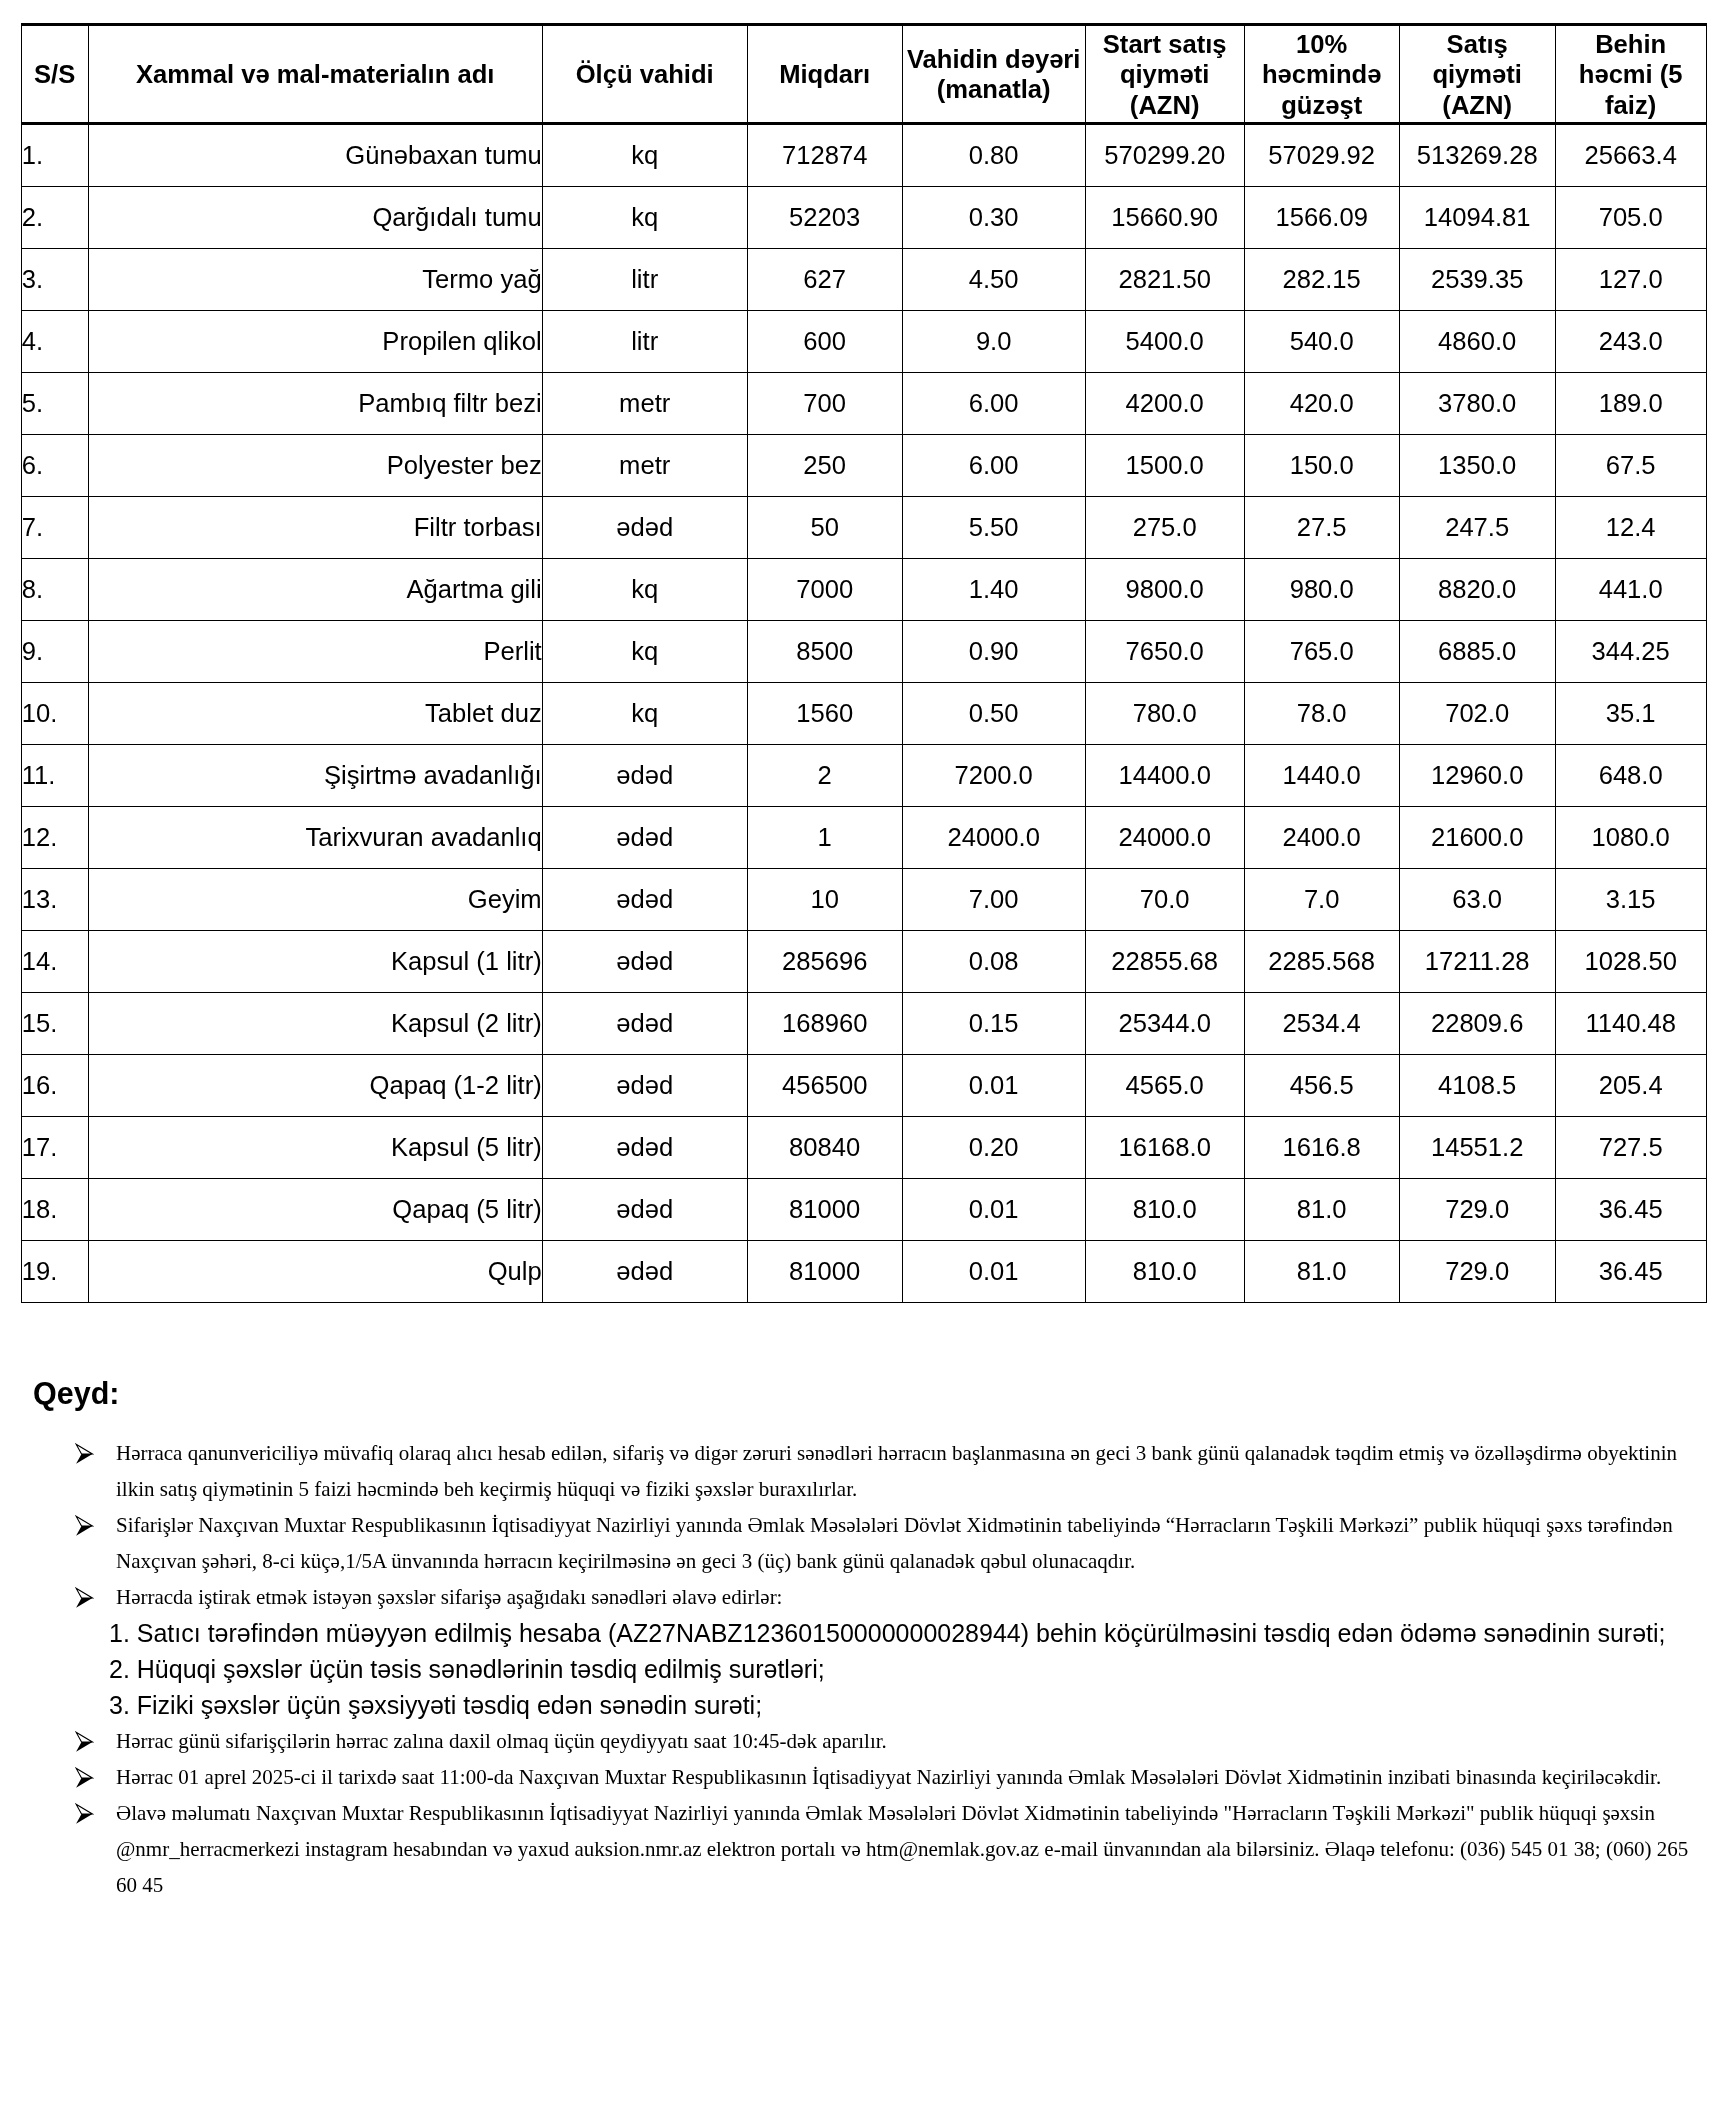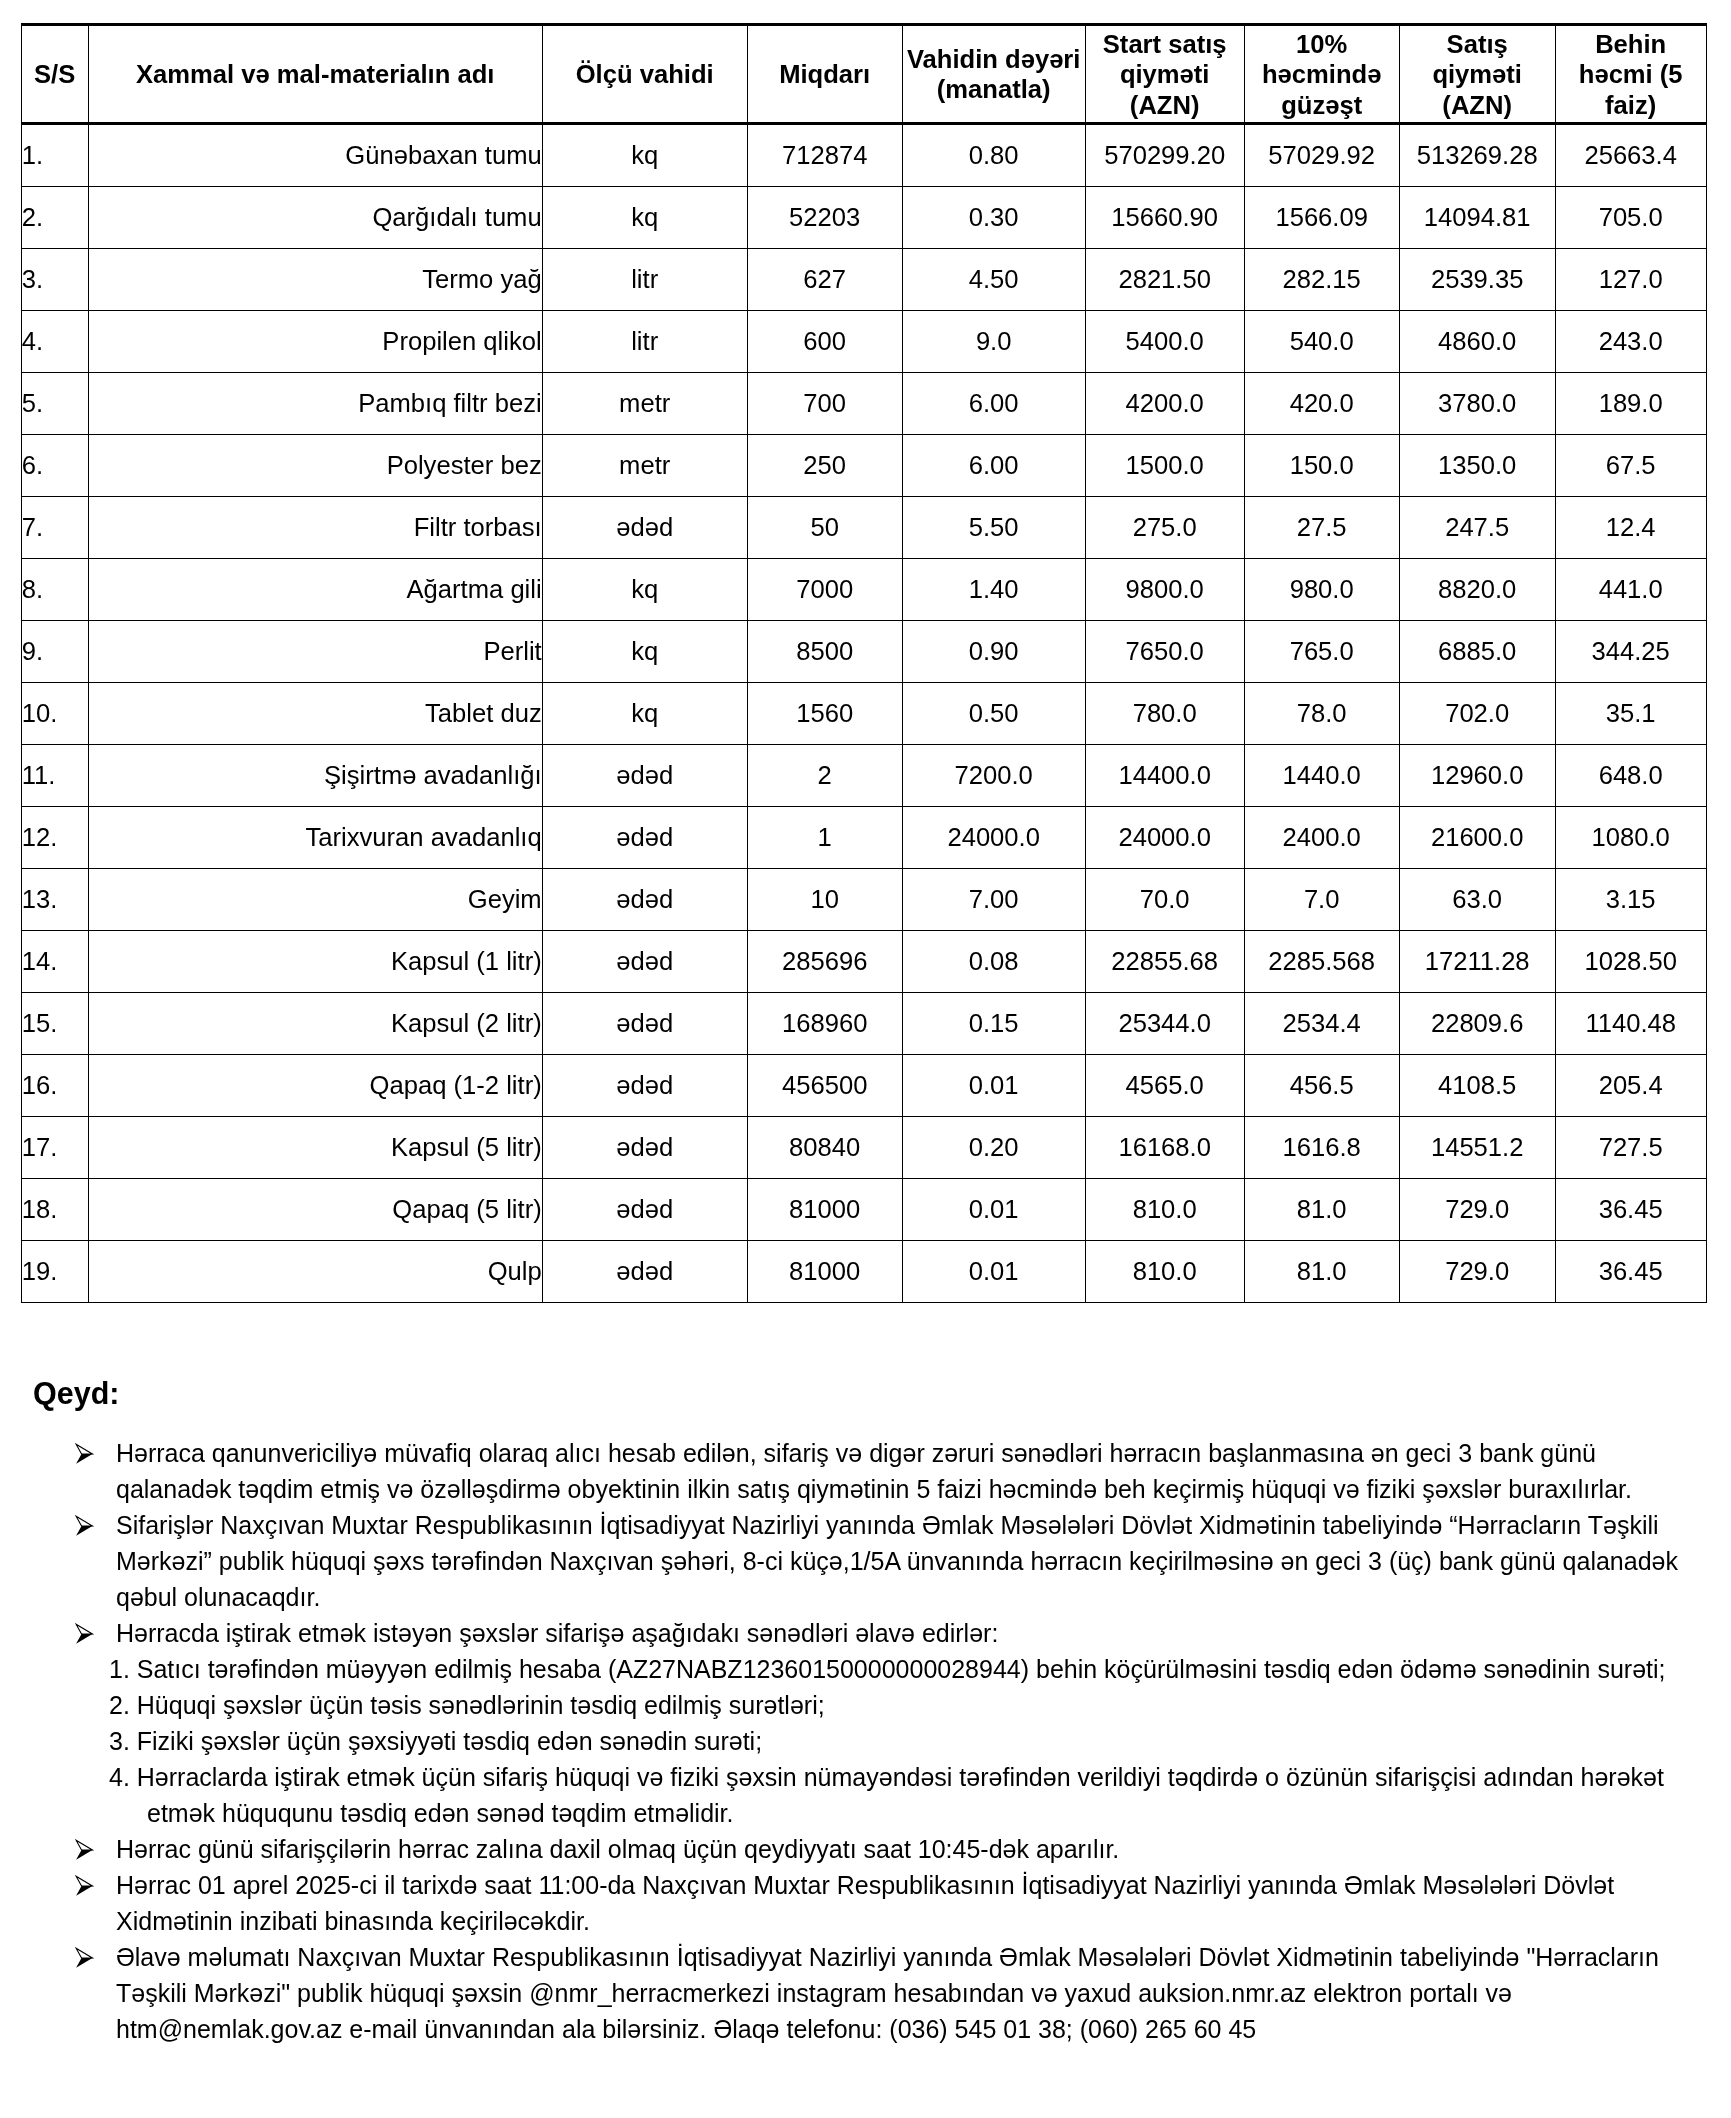--- a/index.html
+++ b/index.html
@@ -10,21 +10,21 @@
   table.items th, table.items td { border:1.6px solid #000; padding:0; }
   table.items th { font-weight:bold; font-size:25.6px; line-height:30.5px;
                    text-align:center; vertical-align:middle; height:96px; }
   table.items thead tr th { border-top:3.3px solid #000; border-bottom:3.3px solid #000; }
   table.items td { font-size:25.6px; height:61px; vertical-align:middle; }
   td.c-num { padding-left:12px; text-align:left; }
   td.c-name { padding-left:12px; text-align:right; }
   td.c-center { text-align:center; }
   .notes { position:absolute; left:33px; top:1376px; width:1664px; }
   .notes-title { font-size:30.5px; font-weight:bold; margin:0 0 24px 0; }
-  .bullet { position:relative; padding-left:83px; font-size:25px; line-height:36px; }
+  .bullet { position:relative; padding-left:83px; font-size:21px; line-height:36px;font-family:Liberation Serif, serif; }
   .bullet .arrow { position:absolute; left:42px; top:7.6px; width:18.5px; height:22px; }
   .sub { font-size:25px; line-height:36px; padding-left:76px; }
   .sub .hang { display:block; padding-left:38px; text-indent:-38px; }
 </style>
 </head>
 <body>
 
 <table class="items">
   <colgroup>
     <col style="width:67px">
@@ -284,21 +284,20 @@
     <svg class="arrow" viewBox="0 0 34 40">
         <path d="M2 2 L32 20 L2 38 L12 20 Z" fill="#000"></path>
         <path d="M2 2 L32 20 L12 20 Z" fill="#fff" stroke="#000" stroke-width="2"></path>
       </svg>
     <span>Hərracda iştirak etmək istəyən şəxslər sifarişə aşağıdakı sənədləri əlavə edirlər:</span>
   </div>
   <div class="sub">
     <span class="hang">1.  Satıcı tərəfindən müəyyən edilmiş hesaba (AZ27NABZ12360150000000028944) behin köçürülməsini təsdiq edən ödəmə sənədinin surəti;</span>
     <span class="hang">2. Hüquqi şəxslər üçün təsis sənədlərinin təsdiq edilmiş surətləri;</span>
     <span class="hang">3. Fiziki şəxslər üçün şəxsiyyəti təsdiq edən sənədin surəti;</span>
-    <span class="hang">4. Hərraclarda iştirak etmək üçün sifariş hüquqi və fiziki şəxsin nümayəndəsi tərəfindən verildiyi təqdirdə o özünün sifarişçisi adından hərəkət etmək hüququnu təsdiq edən sənəd təqdim etməlidir.</span>
   </div>
   <div class="bullet">
     <svg class="arrow" viewBox="0 0 34 40">
         <path d="M2 2 L32 20 L2 38 L12 20 Z" fill="#000"></path>
         <path d="M2 2 L32 20 L12 20 Z" fill="#fff" stroke="#000" stroke-width="2"></path>
       </svg>
     <span>Hərrac günü sifarişçilərin hərrac zalına daxil olmaq üçün qeydiyyatı saat 10:45-dək aparılır.</span>
   </div>
   <div class="bullet">
     <svg class="arrow" viewBox="0 0 34 40">

